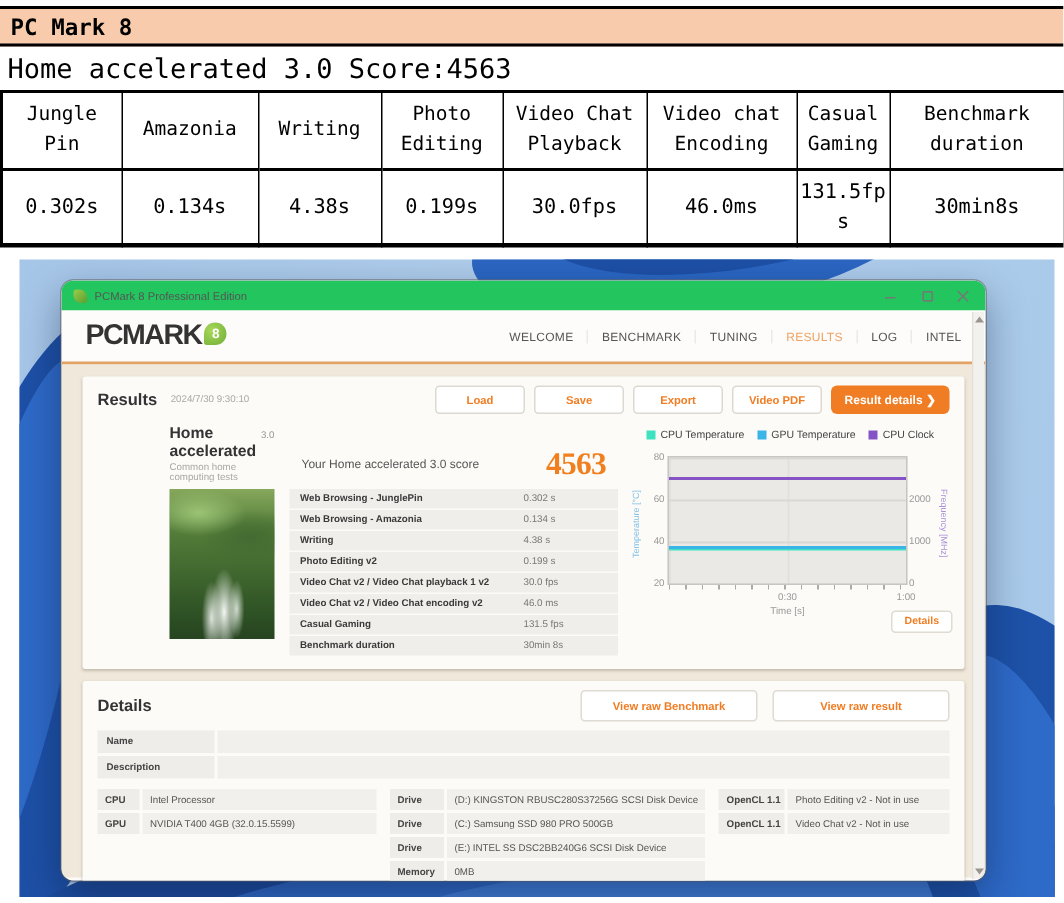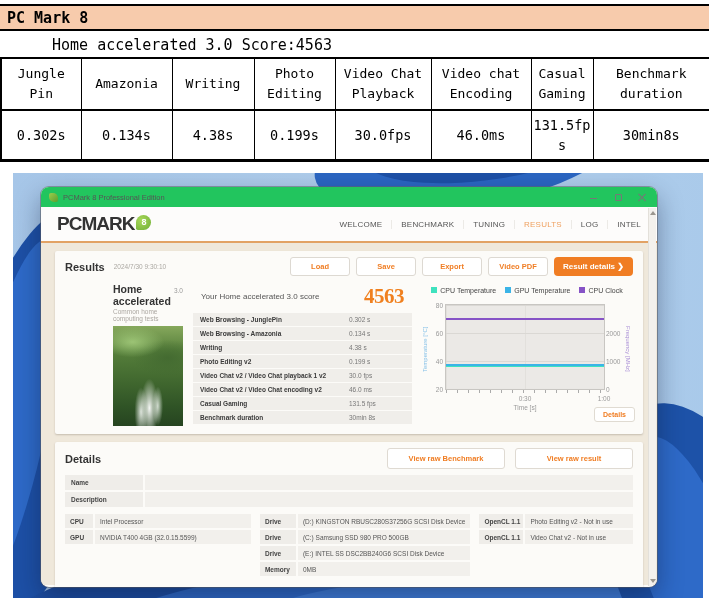--- a/index.html
+++ b/index.html
@@ -3,21 +3,21 @@
 <meta charset="utf-8">
 <style>
   * { margin:0; padding:0; box-sizing:border-box; }
   html,body { width:709px; height:602px; background:#fff; overflow:hidden; }
   body { font-family:"Liberation Sans", sans-serif; position:relative; }
 
   
   .doc { height:172px; background:#fff; }
   .doc-header { margin-top:4px; background:#F7CBAC; border-top:2px solid #000; border-bottom:2px solid #000;
     height:27px; line-height:24px; font-family:"DejaVu Sans Mono",monospace; font-weight:bold; font-size:15px; padding-left:7px; color:#000; }
-  .doc-score { font-family:"DejaVu Sans Mono",monospace; font-size:15px; color:#000; padding:5px 0 3px 5px;margin-left:47px; }
+  .doc-score { font-family:"DejaVu Sans Mono",monospace; font-size:18px; color:#000; padding:5px 0 3px 5px; }
   table.doc-table { width:709px; border-collapse:collapse; table-layout:fixed;
     font-family:"DejaVu Sans Mono",monospace; border:2px solid #000; border-bottom:3px solid #000; }
   .doc-table th { font-size:13px; font-weight:normal; border:1px solid #000; text-align:center; height:52px; padding:2px; line-height:1.55; }
   .doc-table td { font-size:13.5px; border:1px solid #000; border-top:2px solid #000; text-align:center; height:50px; padding:2px; }
   .doc-table td.wrap { word-break:break-all; line-height:1.5; }
 
   
   .desktop { position:absolute; left:13px; top:173px; width:690px; height:425px; overflow:hidden;
     background:linear-gradient(100deg,#A6C6E8 0%,#B2CFEC 55%,#A8C9EA 100%); }
   .petal { position:absolute; border-radius:50%; }
@@ -75,21 +75,21 @@
   .lc-sub { font-size:6.5px; color:#ACA8A2; }
   .lc-img { height:100px; margin-top:4px;
     background:
       radial-gradient(ellipse 14px 45px at 52% 82%, rgba(255,255,255,.95), rgba(255,255,255,0) 65%),
       radial-gradient(ellipse 10px 38px at 40% 86%, rgba(250,252,250,.85), rgba(255,255,255,0) 65%),
       radial-gradient(ellipse 8px 30px at 64% 80%, rgba(245,250,245,.8), rgba(255,255,255,0) 65%),
       radial-gradient(ellipse 45px 22px at 28% 16%, rgba(165,205,125,.85), rgba(0,0,0,0) 70%),
       radial-gradient(ellipse 50px 26px at 78% 32%, rgba(66,105,48,.9), rgba(0,0,0,0) 70%),
       linear-gradient(180deg,#86A85C 0%,#567F3B 25%,#41682F 55%,#305426 80%,#264420 100%); }
 
-  .middle { flex:1; margin:1px 9px 0 10px; }
+  .middle { flex:1; margin:14px 9px 0 10px; }
   .score-row { display:flex; align-items:center; padding:1px 8px 4px; }
   .score-label { flex:1; font-size:8px; color:#555; }
   .score-value { font-size:21px; font-weight:bold; color:#F0801F; letter-spacing:-.5px;font-family:Liberation Serif, serif; }
   .test-row { display:flex; align-items:center; background:#F0EEEA; margin-bottom:1px; padding:3px 7px; }
   .test-label { flex:1; font-size:6.5px; font-weight:bold; color:#3A3A3A; }
   .test-value { width:56px; font-size:6.5px; color:#777; }
 
   .rightcol { width:212px; position:relative; margin-top:2px; }
   .legend { display:flex; justify-content:center; align-items:center; gap:9px; height:12px; }
   .lg-item { display:flex; align-items:center; gap:3px; }

